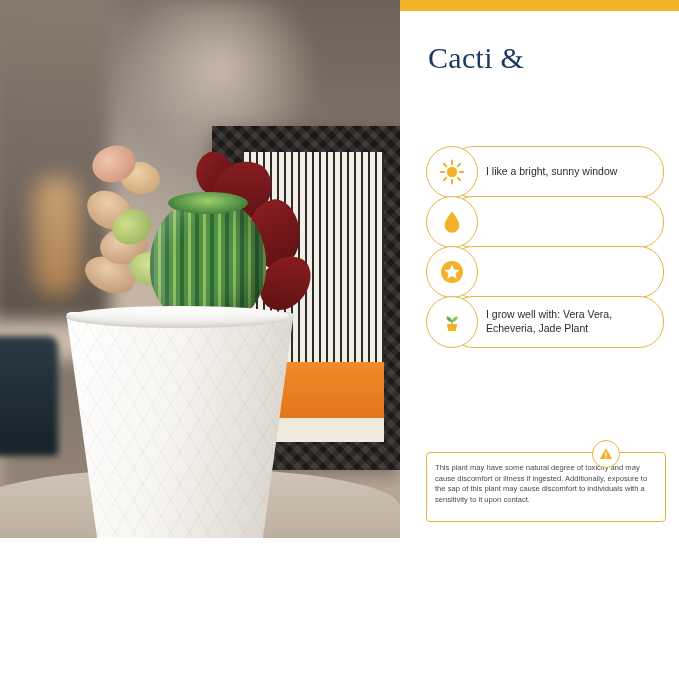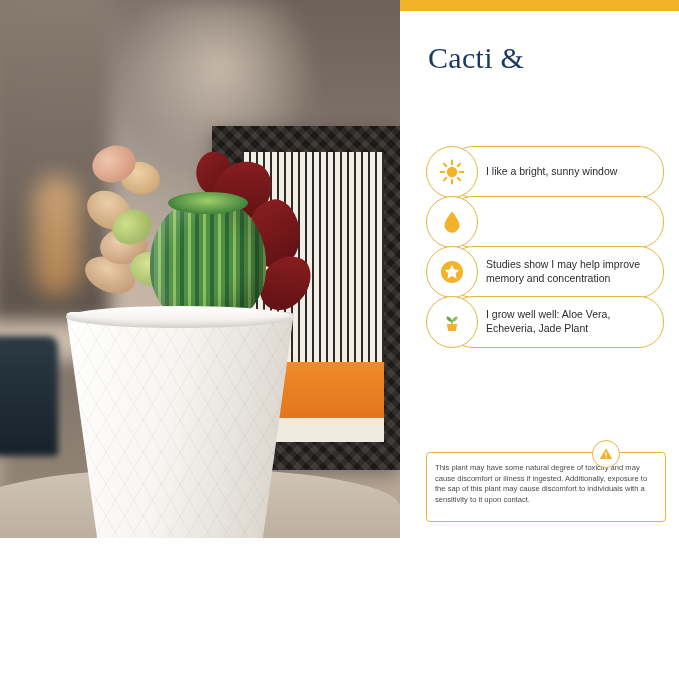--- a/index.html
+++ b/index.html
@@ -499,34 +499,33 @@
       </div>
 
       <div class="care-item">
         <div class="care-pill"></div>
         <div class="care-icon">
           <svg width="28" height="28" viewBox="0 0 28 28" aria-hidden="true">
             <circle cx="14" cy="14" r="11" fill="#f3b229"></circle>
             <path d="M14 6.6 L16.2 11.4 L21.4 12 L17.5 15.5 L18.6 20.7 L14 18 L9.4 20.7 L10.5 15.5 L6.6 12 L11.8 11.4 Z" fill="#ffffff"></path>
           </svg>
         </div>
-        <div class="care-text">Studies show I may help improve memory and concentration</div>
       </div>
 
       <div class="care-item">
         <div class="care-pill"></div>
         <div class="care-icon">
           <svg width="28" height="28" viewBox="0 0 28 28" aria-hidden="true">
             <path d="M14 14 C10.5 14 8.4 11.6 8.4 8.6 C11.8 8.6 14 10.9 14 14 Z" fill="#6aa84f"></path>
             <path d="M14 14 C17.5 14 19.6 11.6 19.6 8.6 C16.2 8.6 14 10.9 14 14 Z" fill="#8bc34a"></path>
             <rect x="13.4" y="12" width="1.2" height="4" fill="#6aa84f"></rect>
             <path d="M8.8 16 L19.2 16 L17.8 23 L10.2 23 Z" fill="#f3b229"></path>
           </svg>
         </div>
-        <div class="care-text">I grow well well: Aloe Vera, Echeveria, Jade Plant</div>
+        <div class="care-text">I grow well with: Vera Vera, Echeveria, Jade Plant</div>
       </div>
 
     </div>
 
     <div class="warn-box">
       <div class="warn-text">This plant may have some natural degree of toxicity and may cause discomfort or illness if ingested. Additionally, exposure to the sap of this plant may cause discomfort to individuals with a sensitivity to it upon contact.</div>
     </div>
     <div class="warn-badge">
       <svg width="16" height="16" viewBox="0 0 16 16" aria-hidden="true">
         <path d="M8 2.2 L14.2 13 L1.8 13 Z" fill="#f3b229"></path>

